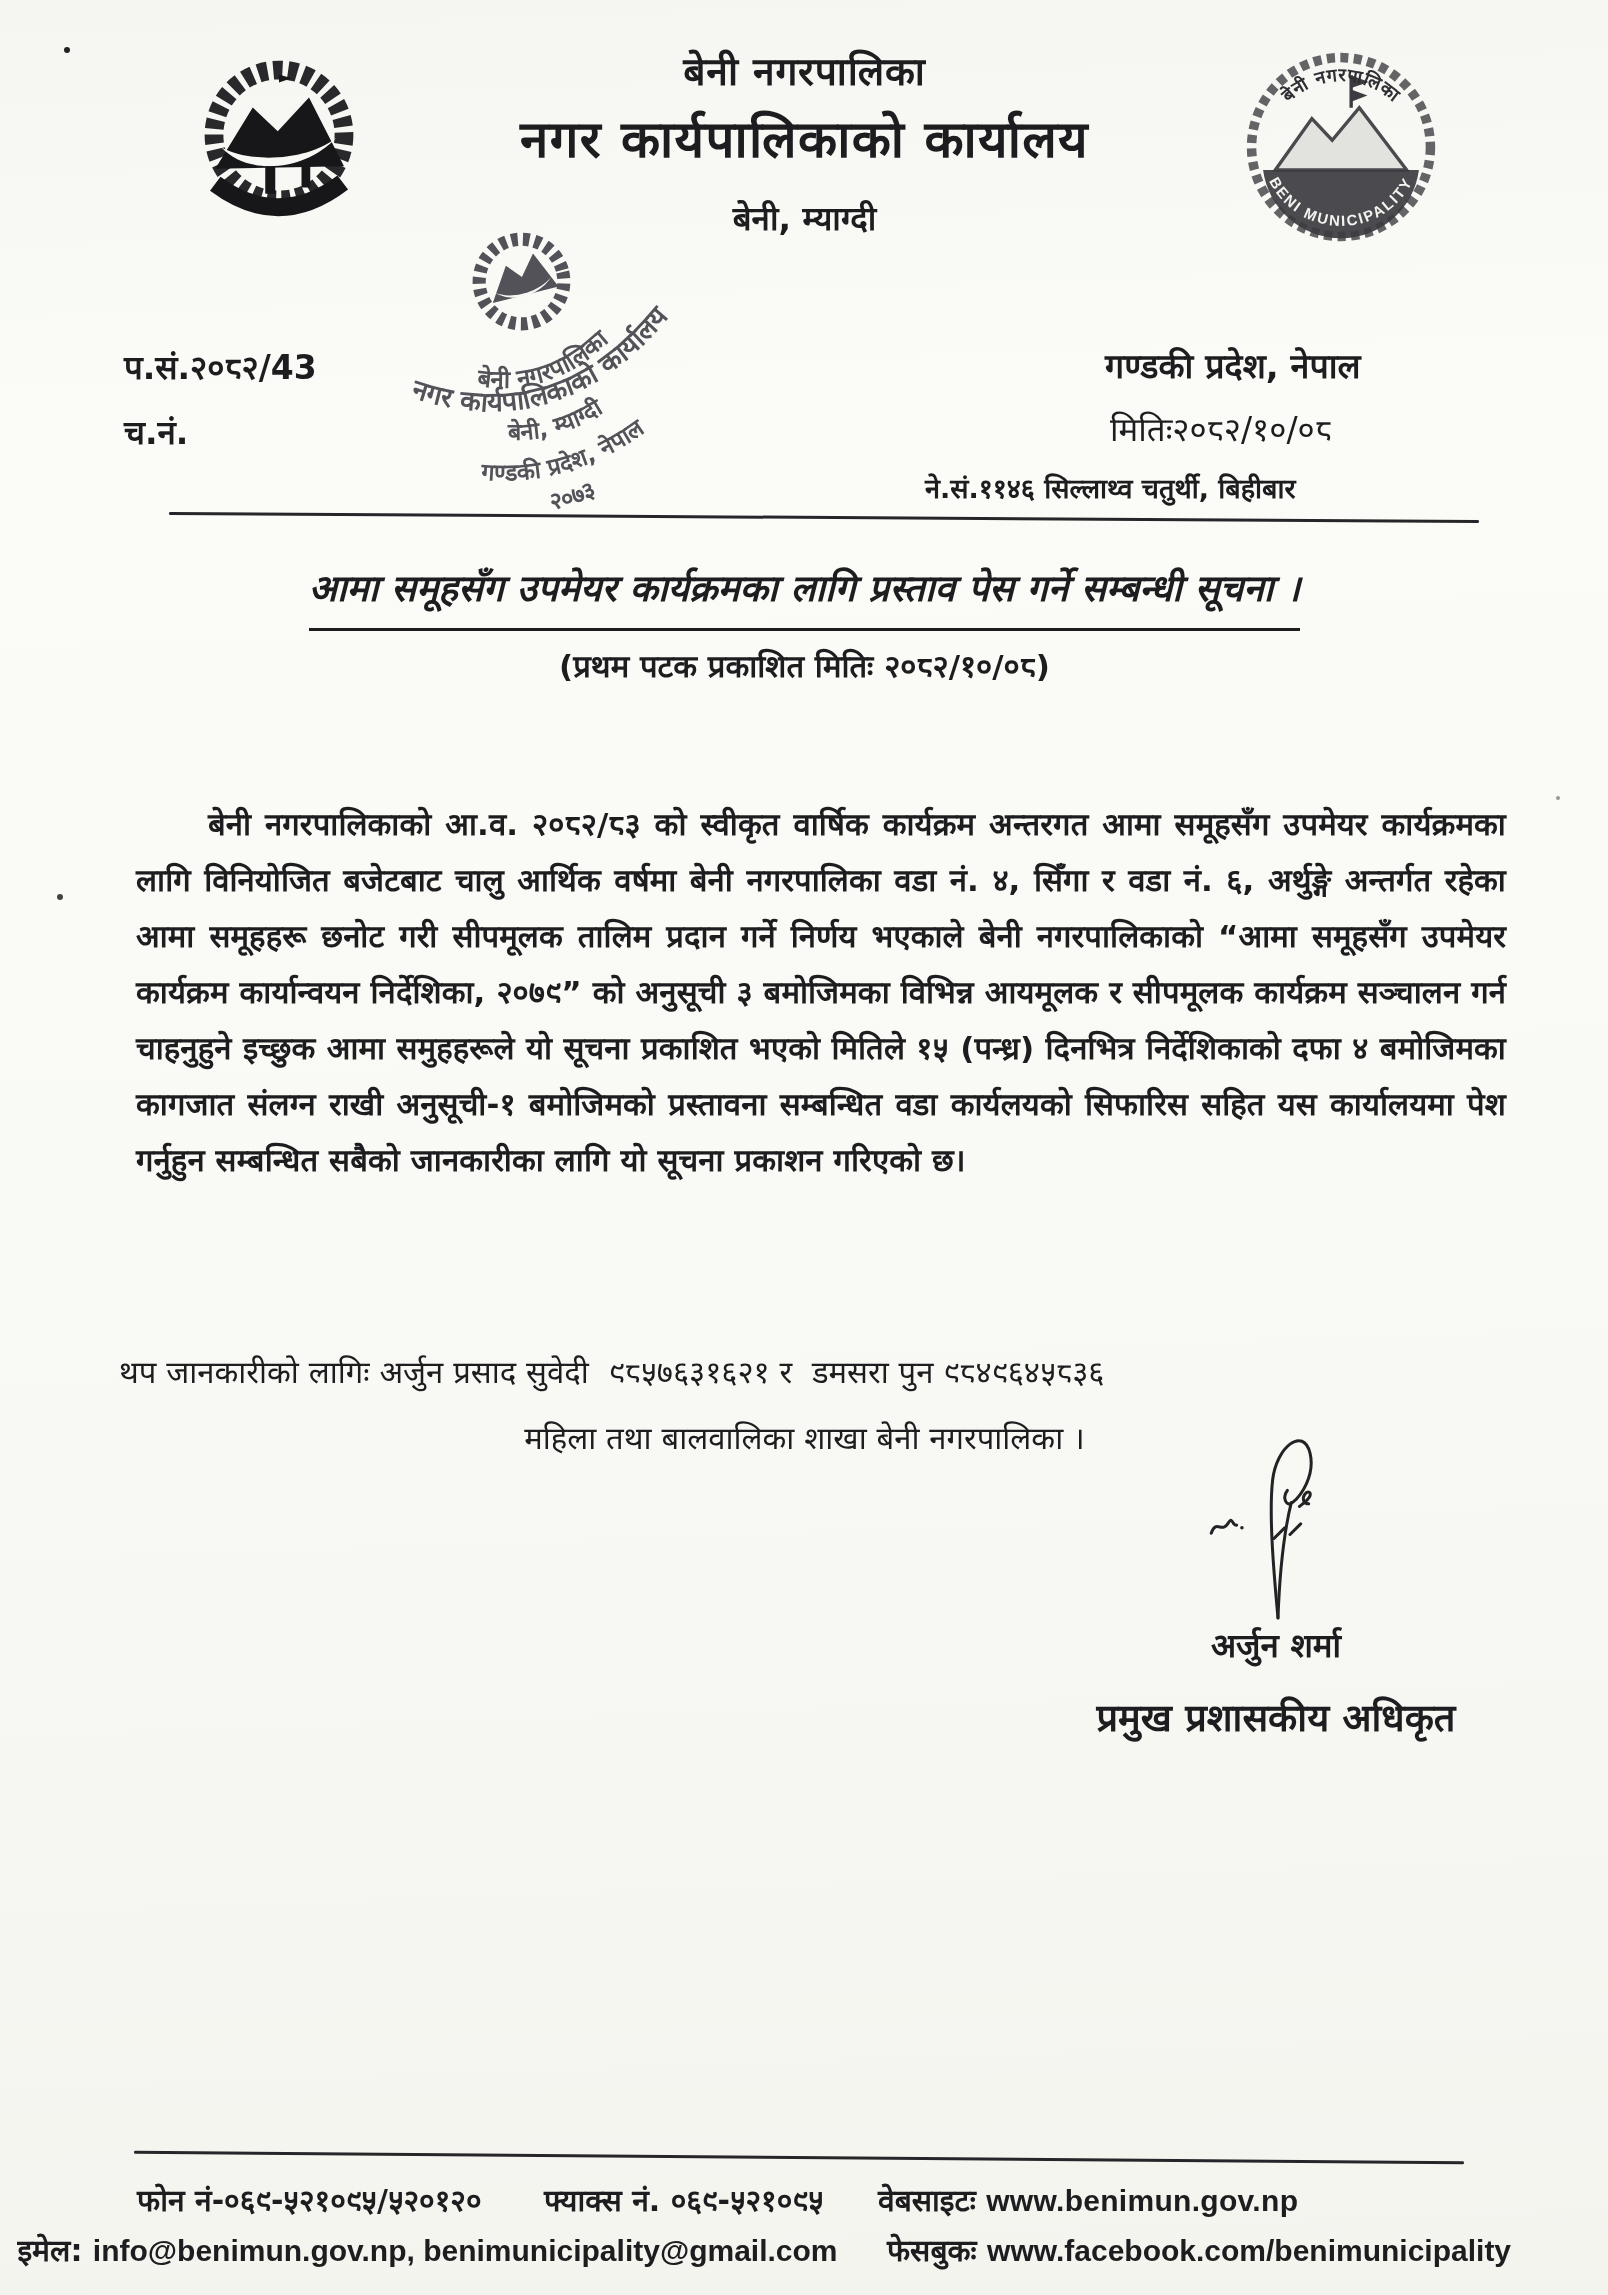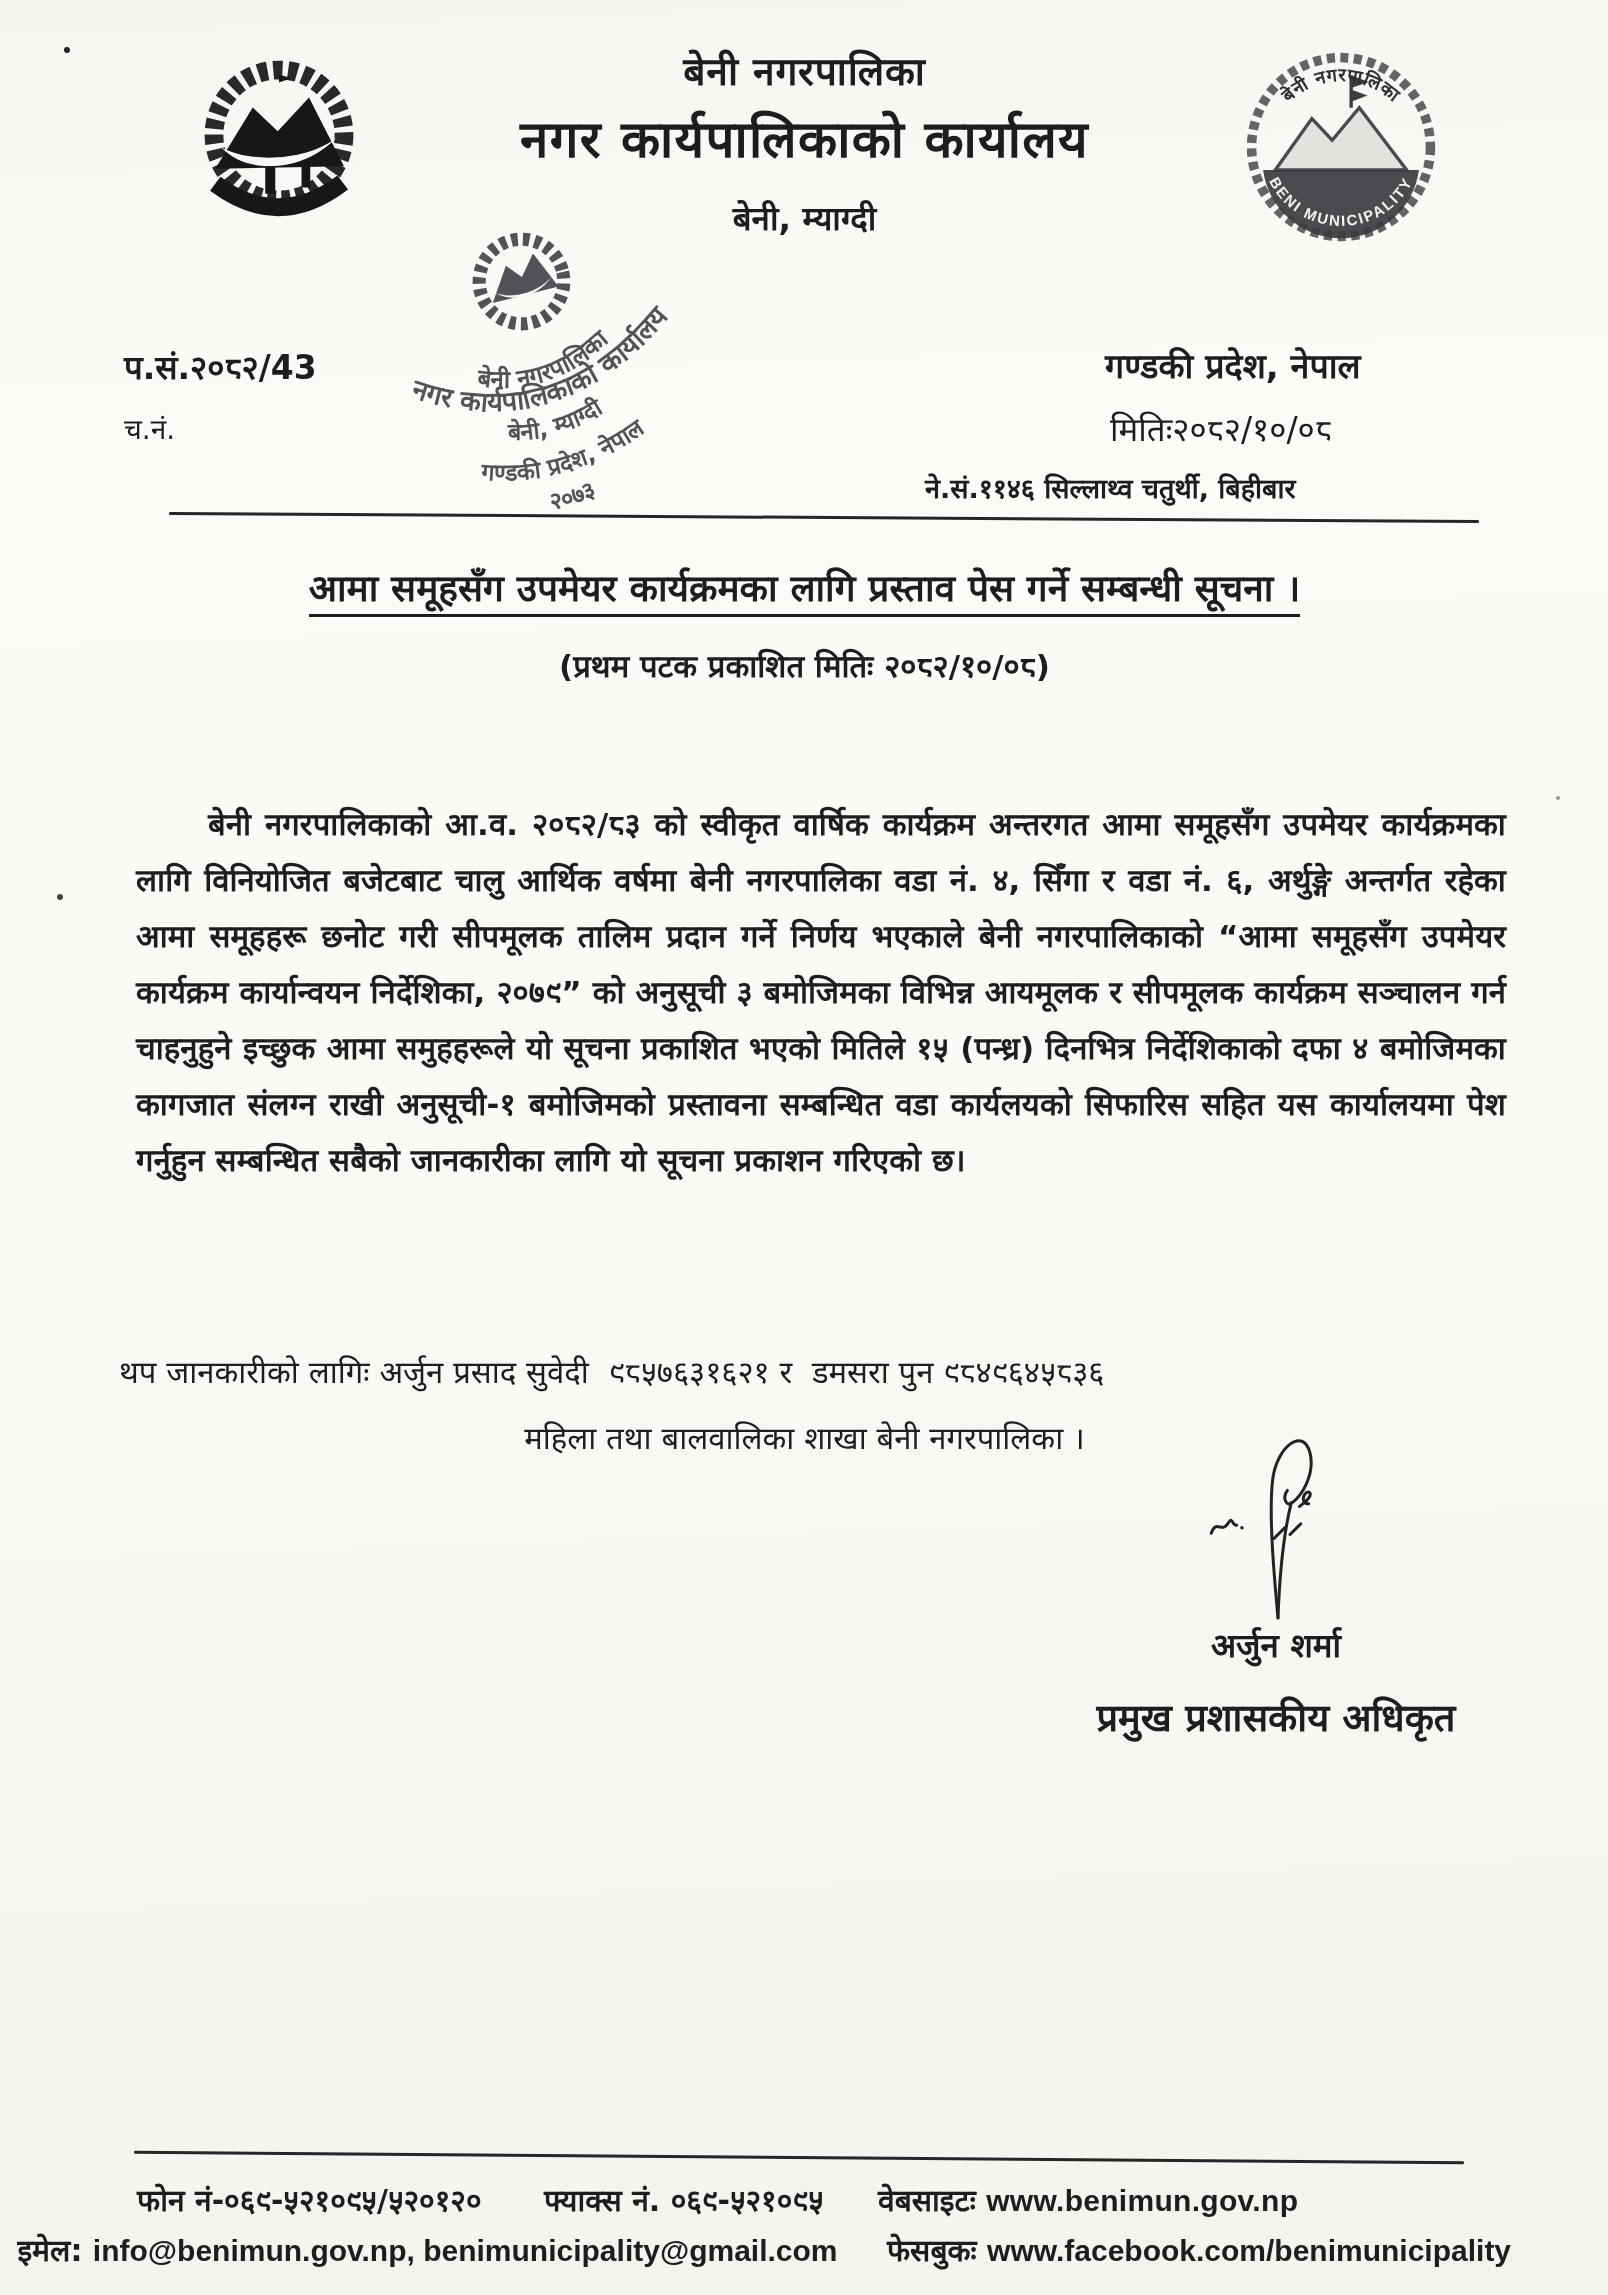--- a/index.html
+++ b/index.html
@@ -11,31 +11,31 @@
     -webkit-font-smoothing:antialiased;
   }
   .abs{position:absolute;}
   .center{left:0;width:100%;text-align:center;}
   
   .h-muni{top:43px;font-size:39px;font-weight:700;letter-spacing:0.7px;}
   .h-office{top:102px;font-size:51px;font-weight:700;letter-spacing:1.3px;}
   .h-loc{top:195px;font-size:33px;font-weight:600;}
   
   .ref-line1{top:344px;left:124px;font-size:33px;font-weight:600;}
-  .ref-line2{top:409px;left:124px;font-size:28px;font-weight:400;}
+  .ref-line2{top:409px;left:124px;font-size:33px;font-weight:700;}
   .meta-line1{top:342px;left:1105px;font-size:34px;font-weight:600;}
   .meta-line2{top:406px;left:1110px;font-size:33px;font-weight:400;}
   .meta-line3{top:469px;left:925px;font-size:27px;font-weight:600;}
   
   .rule{background:#26262a;height:2.7px;border-radius:1.3px;}
   .rule-top{top:516px;left:169px;width:1310px;transform:rotate(0.35deg);}
   .rule-bottom{top:2156px;left:134px;width:1330px;transform:rotate(0.45deg);height:3.3px;}
   
   .title{top:561px;font-size:37px;font-weight:700;}
-  .title span{padding-bottom:4px;border-bottom:3.3px solid #1d1d20;}
+  .title span{padding-bottom:18px;border-bottom:3.3px solid #1d1d20;font-style:italic;}
   .subtitle{top:644px;font-size:31px;font-weight:600;}
   
   .body-par{
     top:796px;left:136px;width:1370px;
     font-size:31px;line-height:56px;text-align:justify;text-indent:72px;
     font-weight:700;letter-spacing:0.1px;
   }
   .contact-line{top:1350px;left:119px;width:1370px;font-size:31px;font-weight:500;white-space:pre-wrap;}
   .section-line{top:1416px;font-size:31px;font-weight:500;}
   

